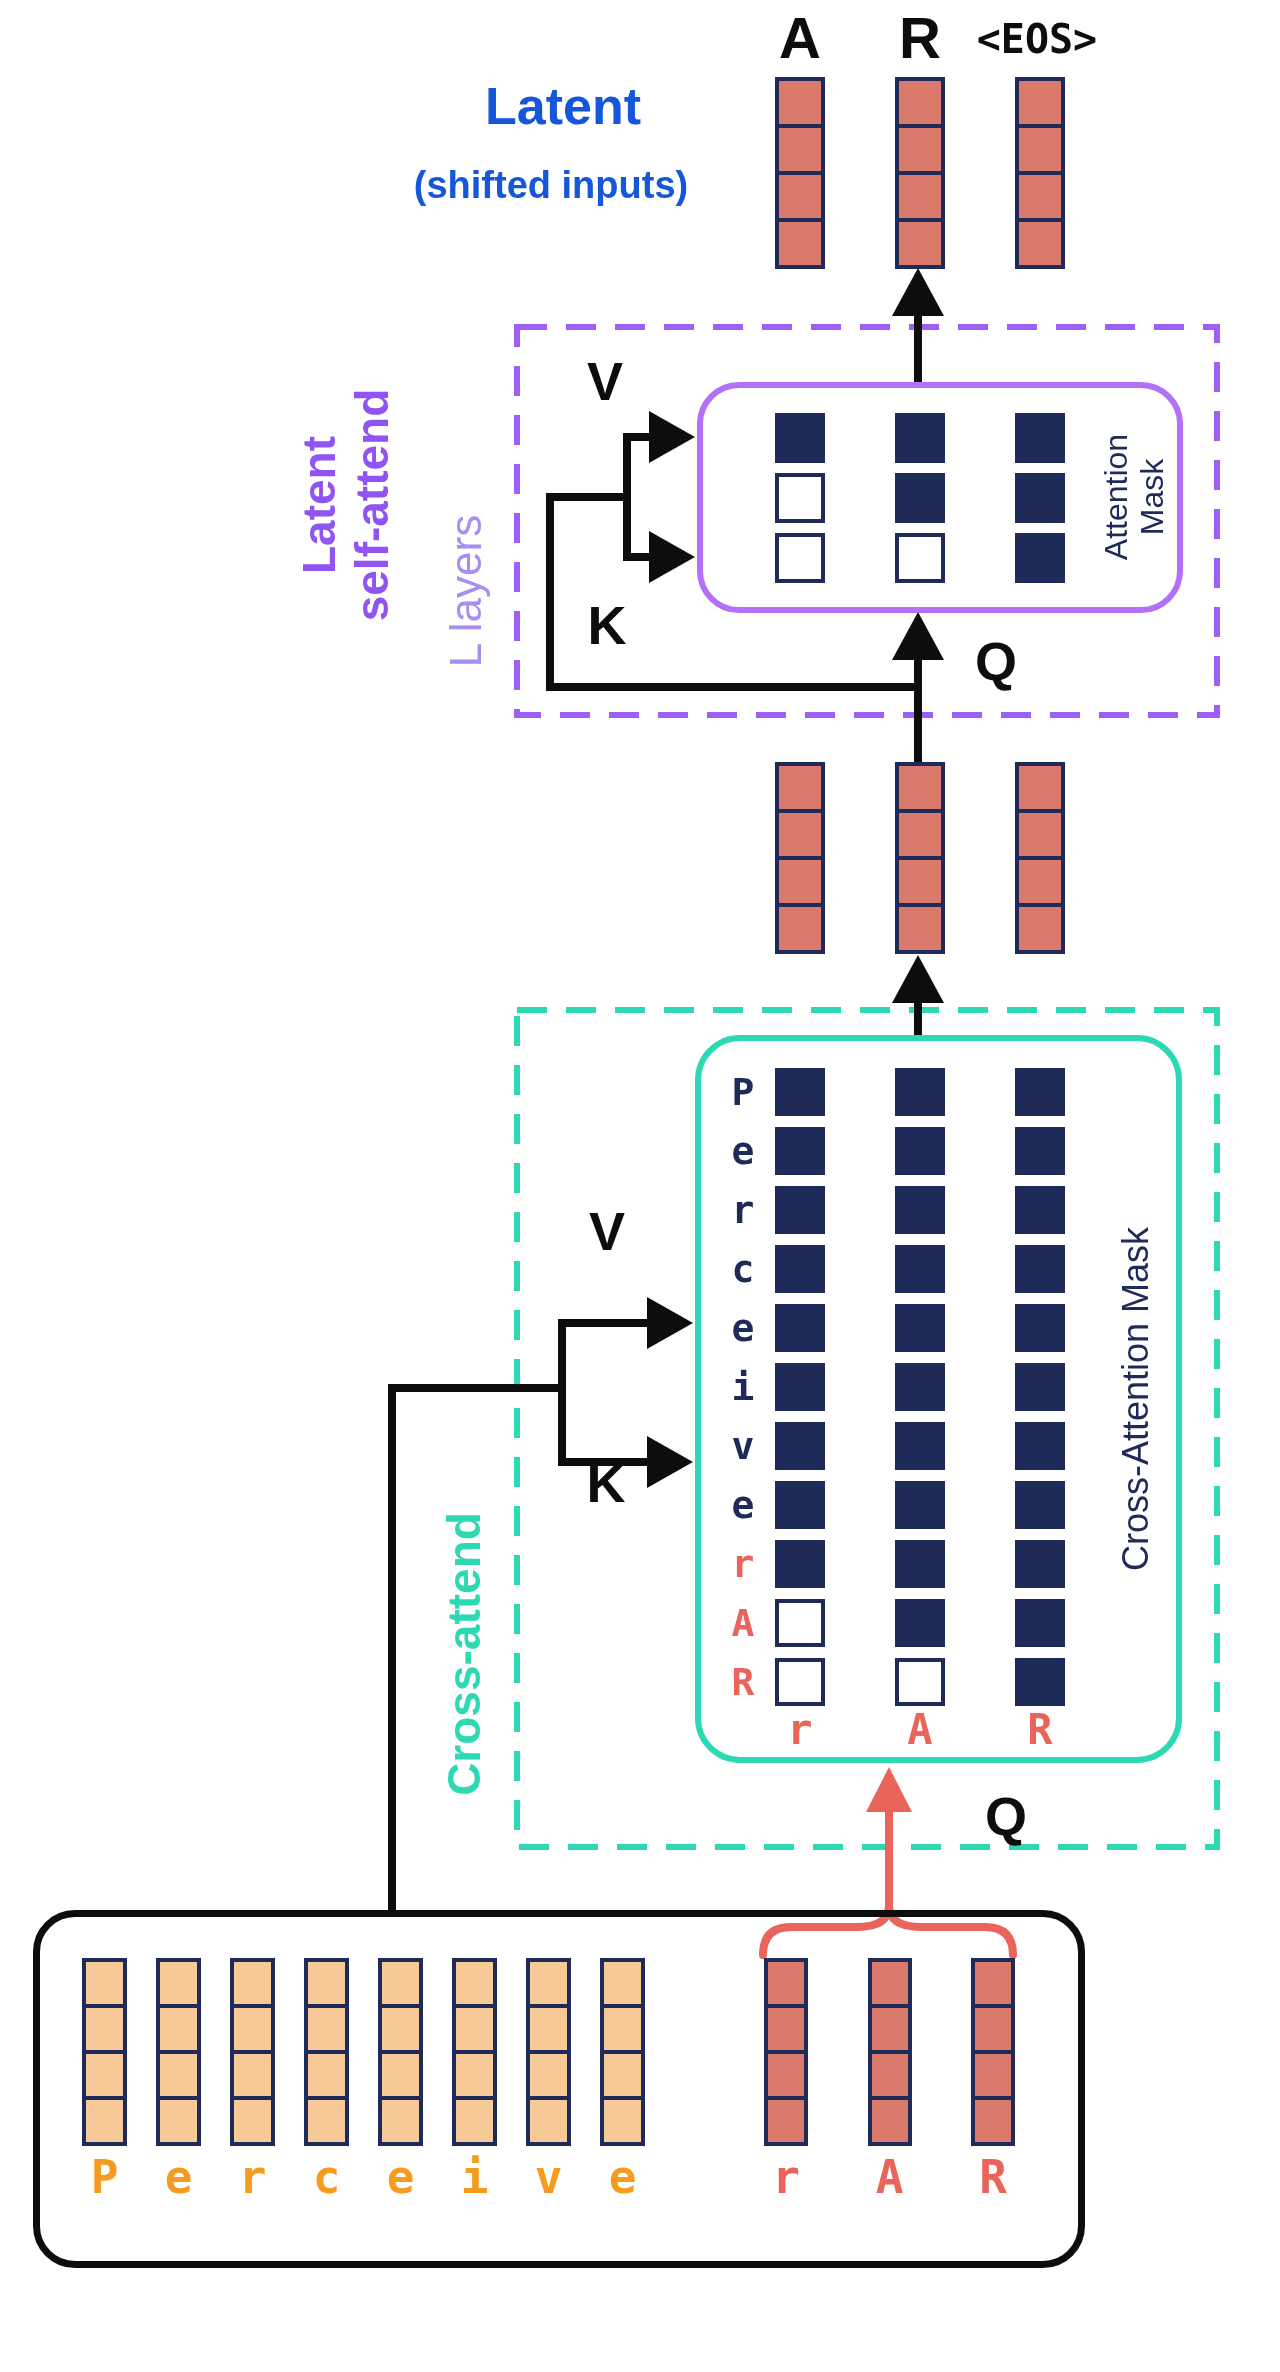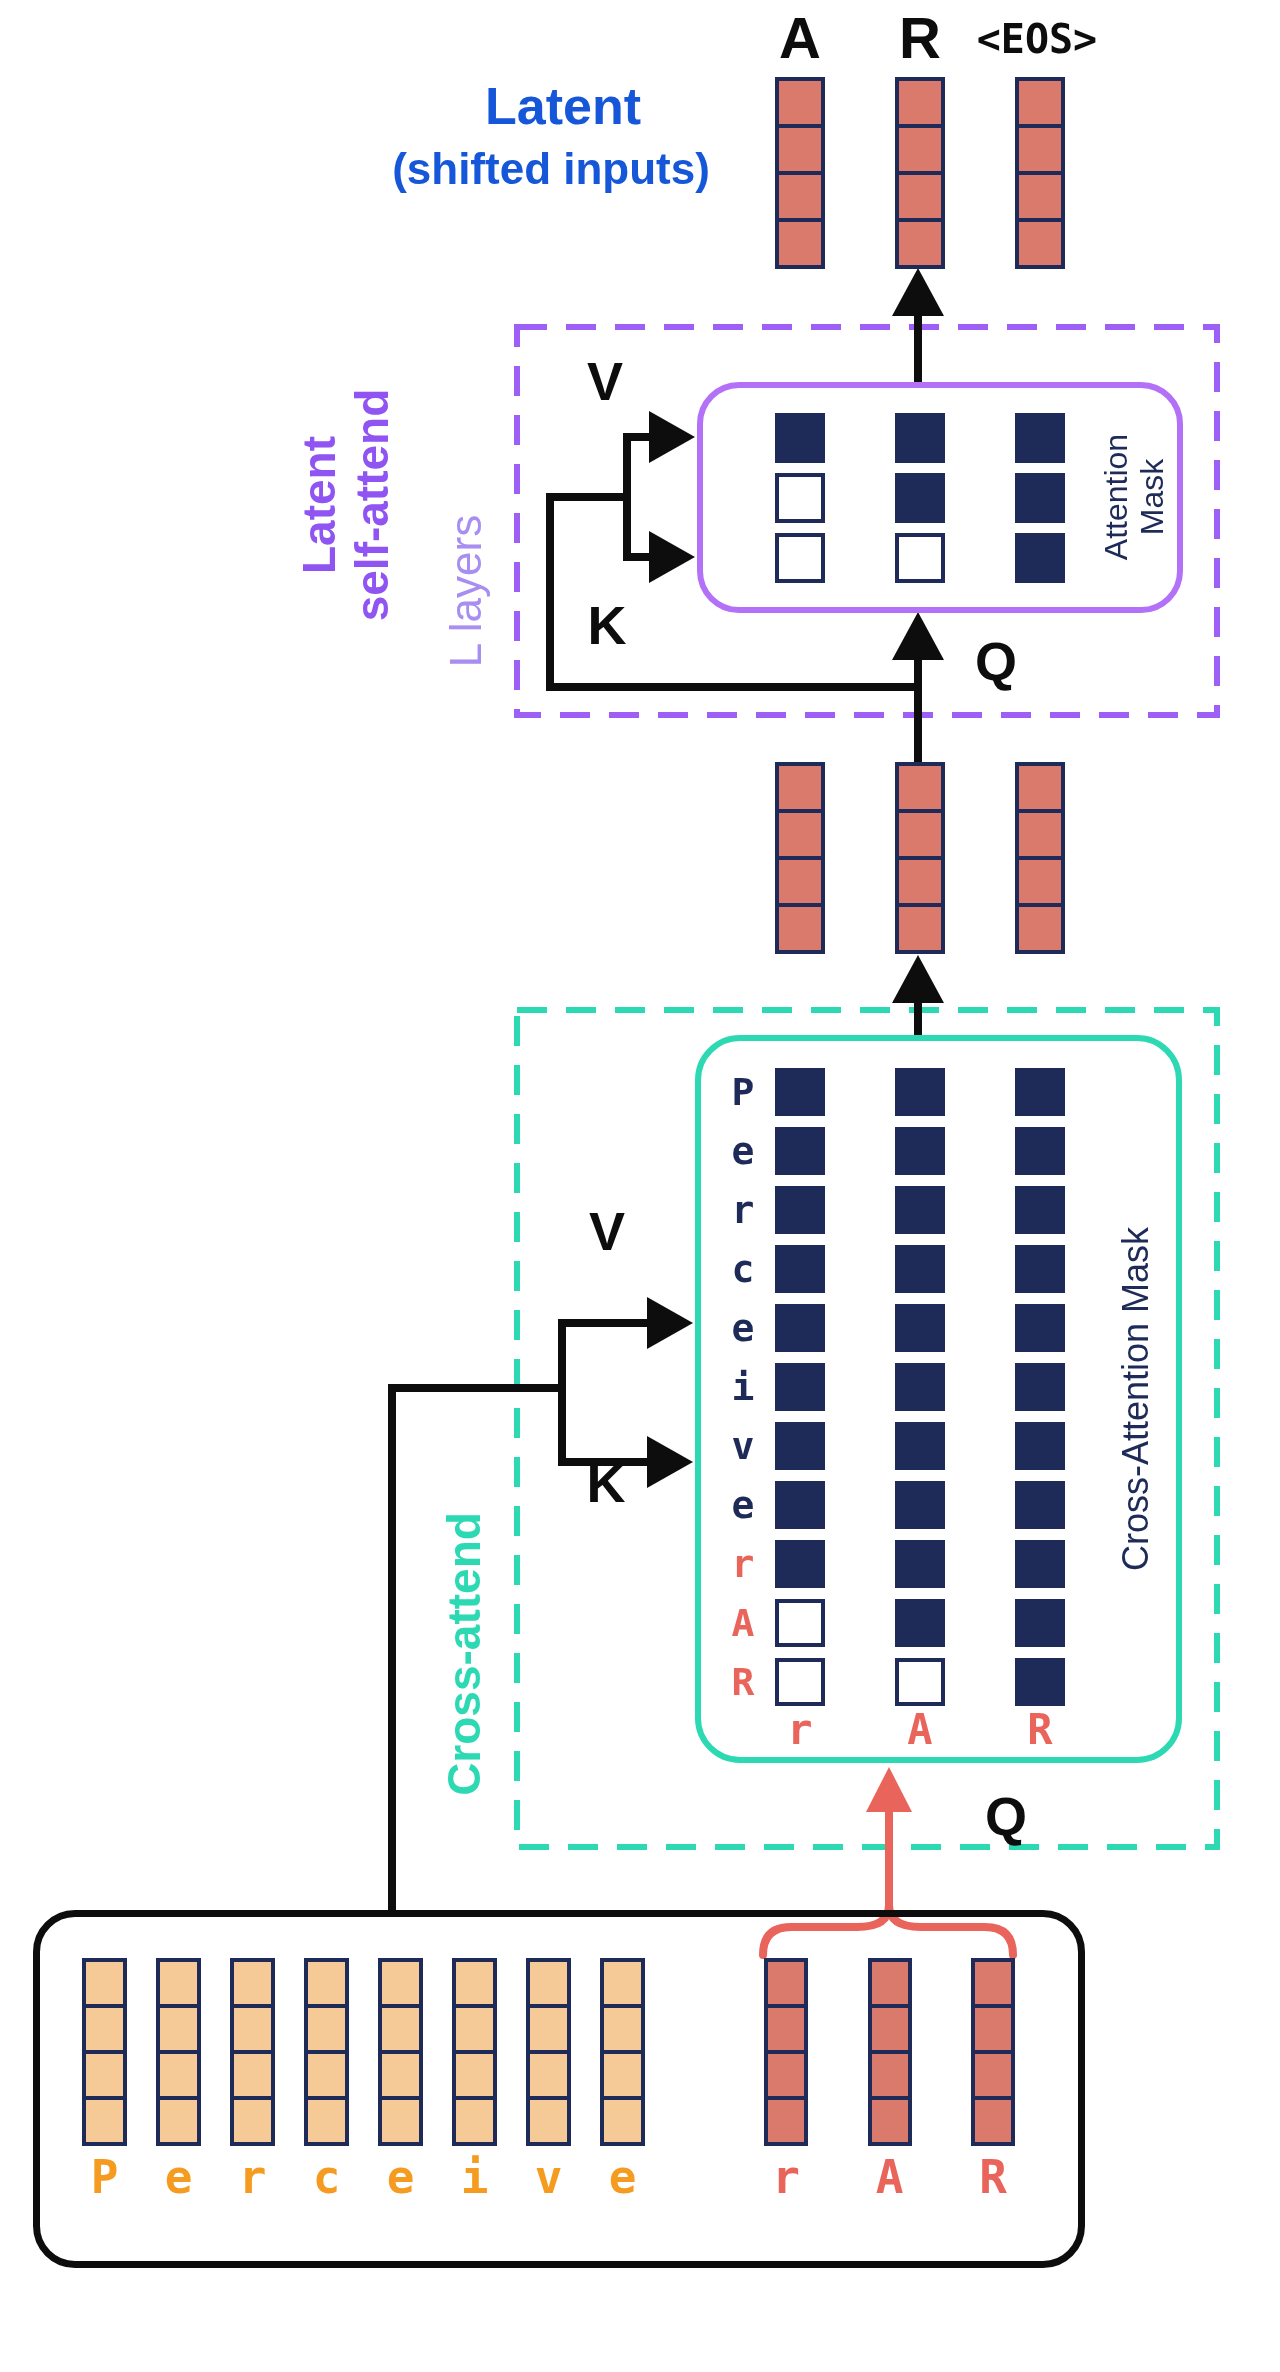--- a/index.html
+++ b/index.html
@@ -61,21 +61,21 @@
     <polygon points="693,1323 647,1297 647,1349" fill="#0d0d0d"></polygon>
     <line x1="558" y1="1462" x2="653" y2="1462" stroke="#0d0d0d" stroke-width="8"></line>
     <polygon points="693,1462 647,1436 647,1488" fill="#0d0d0d"></polygon>
 
     <path d="M 763 1955 Q 763 1927 791 1927 L 857 1927 Q 889 1927 889 1905 Q 889 1927 921 1927 L 985 1927 Q 1013 1927 1013 1955" fill="none" stroke="#e9655c" stroke-width="8" stroke-linecap="round"></path>
     <line x1="889" y1="1905" x2="889" y2="1808" stroke="#e9655c" stroke-width="8"></line>
     <polygon points="889,1767 866,1812 912,1812" fill="#e9655c"></polygon>
   </svg>
 
   <div class="lbl blue-title" style="left:363px;top:76px;width:400px;font-size:52px;">Latent</div>
-  <div class="lbl blue-title" style="left:351px;top:144px;width:400px;font-size:44px;">(shifted inputs)</div>
+  <div class="lbl blue-title" style="left:351px;top:164px;width:400px;font-size:38px;">(shifted inputs)</div>
 
   <div class="lbl big-letter" style="left:750px;top:4px;width:100px;font-size:58px;">A</div>
   <div class="lbl big-letter" style="left:870px;top:4px;width:100px;font-size:58px;">R</div>
   <div class="lbl big-letter mono" style="left:962px;top:16px;width:150px;font-size:40px;">&lt;EOS&gt;</div>
 
   <div class="lbl rot purple-bold" style="left:177px;top:451px;width:340px;height:108px;font-size:46px;line-height:53px;">
     <span>Latent</span><br>
     <span>self-attend</span>
   </div>
   <div class="lbl rot purple-soft" style="left:341px;top:567px;width:250px;height:48px;font-size:44px;line-height:48px;">L layers</div>

